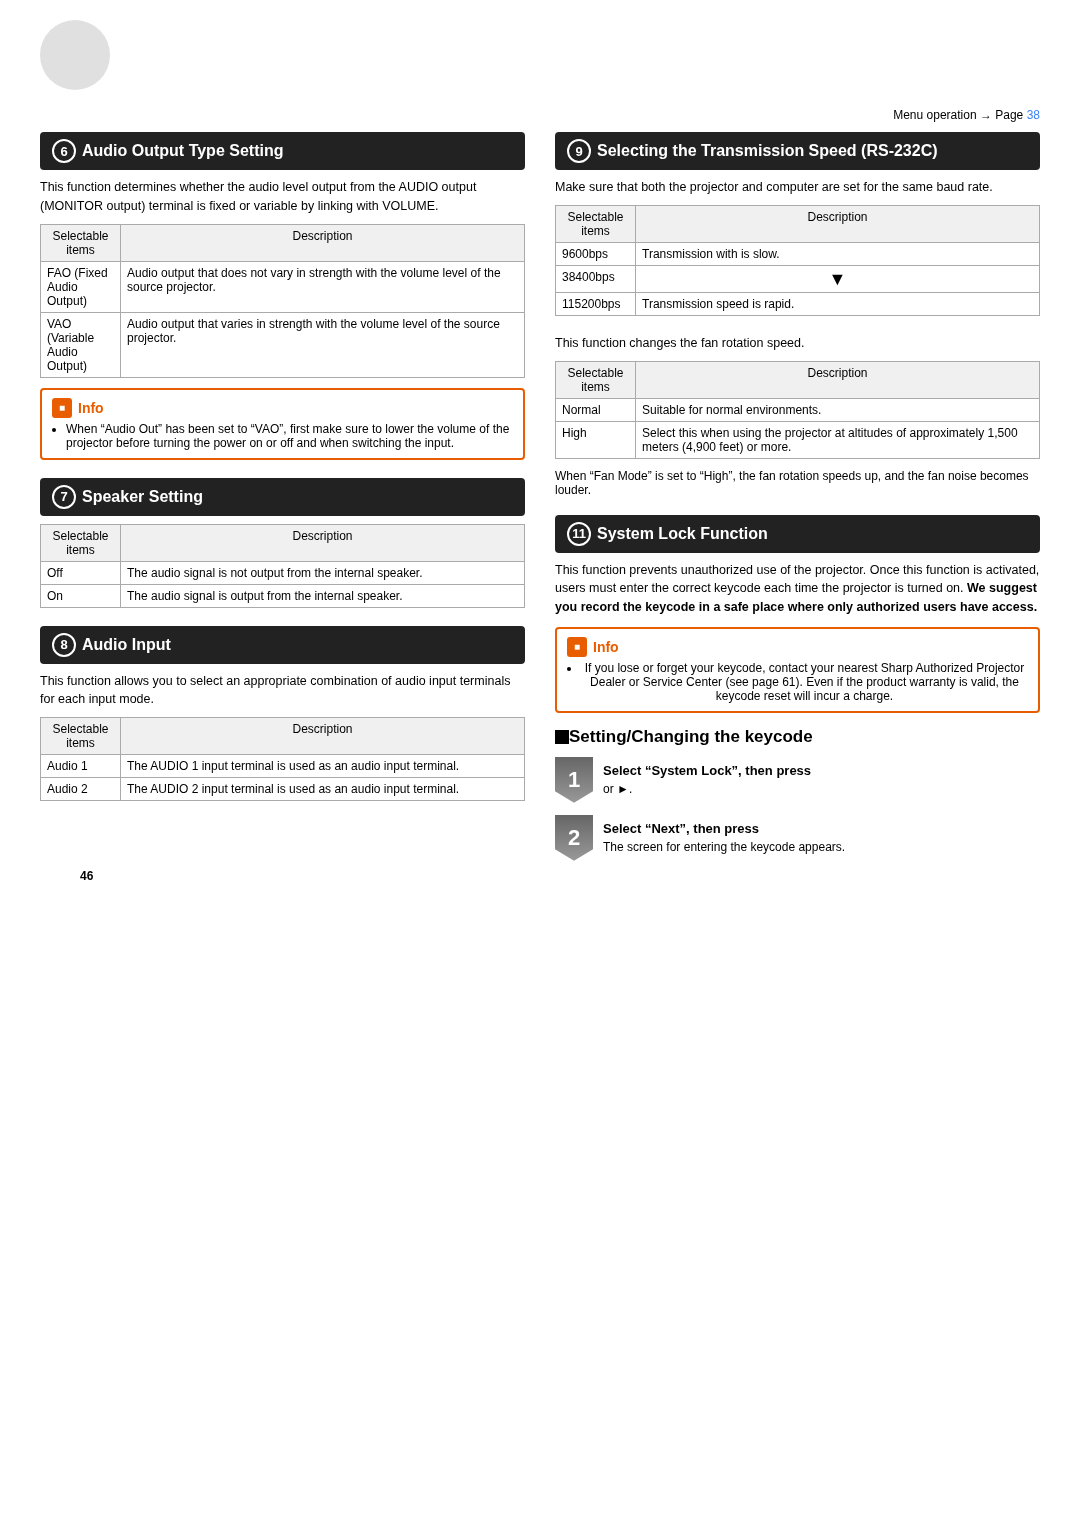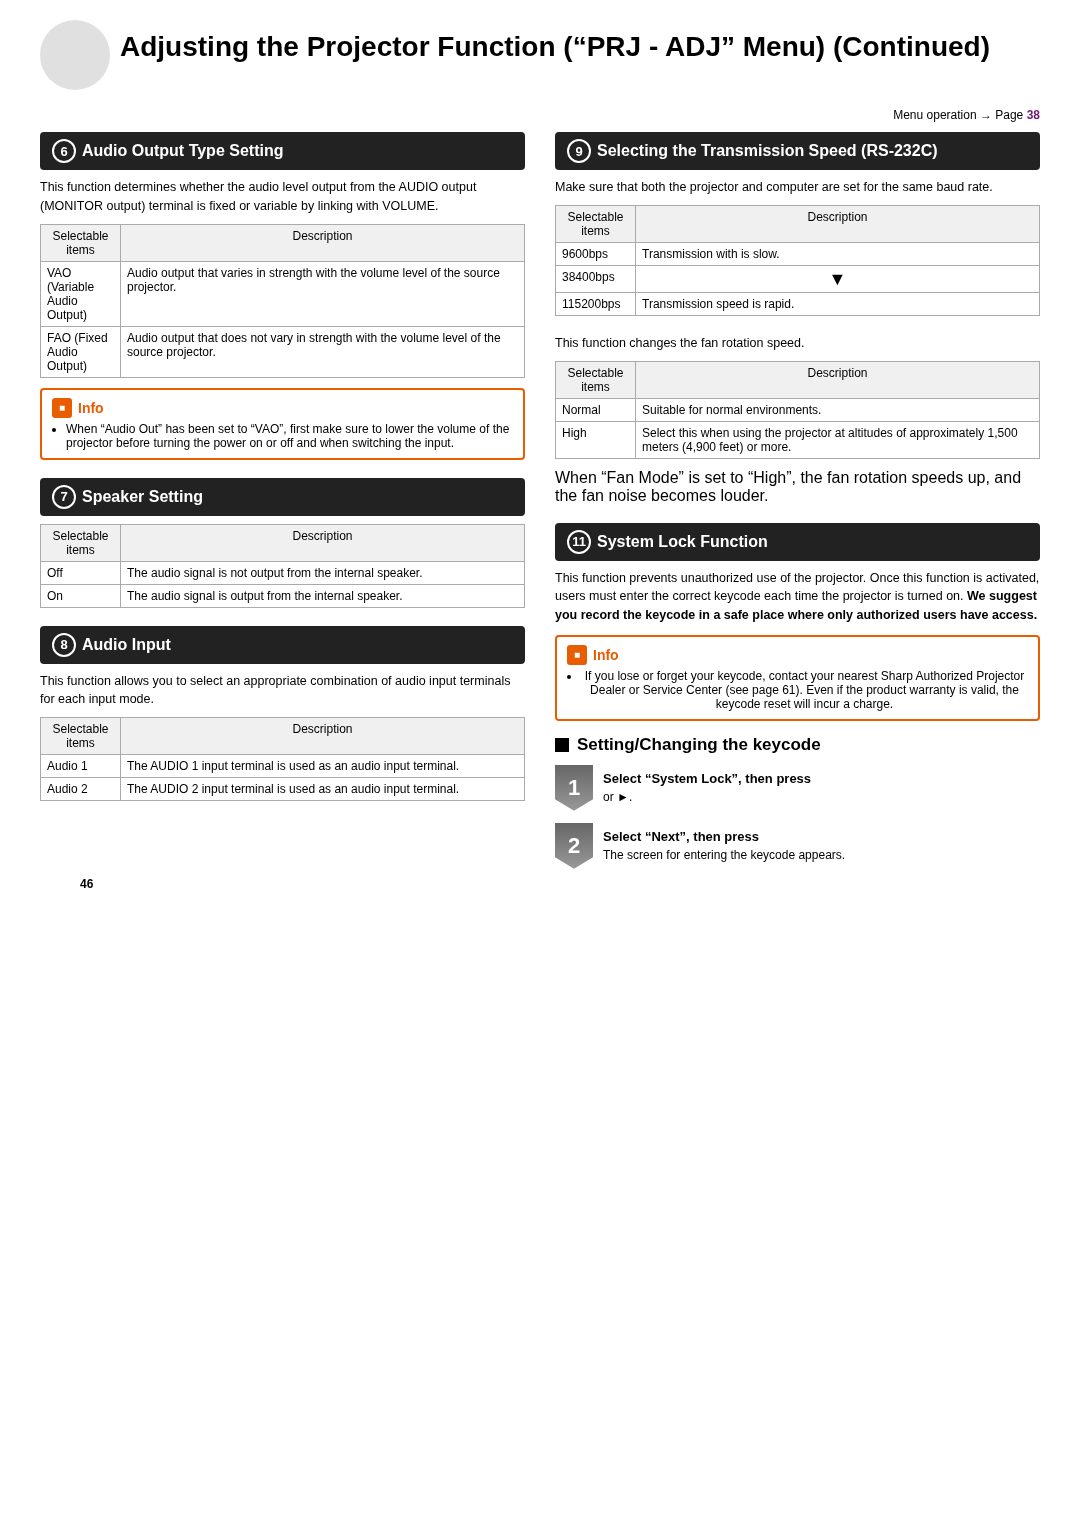--- a/index.html
+++ b/index.html
@@ -136,38 +136,37 @@
     }
 
     
     .menu-op {
       text-align: right;
       font-size: 12px;
       margin-bottom: 10px;
       color: #000;
     }
     .menu-op a {
-      color: #701a75;
-      font-weight: bold;
+      color: #3b82f6;
+      font-weight: normal;
       text-decoration: none;
     }
 
     
     .section-block {
       margin-bottom: 18px;
     }
 
     
     .keycode-section {
       margin-top: 14px;
     }
     .keycode-title {
       display: flex;
       align-items: center;
-      gap: 8px;
       font-size: 17px;
       font-weight: bold;
       margin-bottom: 10px;
     }
     .black-square {
       width: 14px;
       height: 14px;
       background: #000;
       flex-shrink: 0;
     }
@@ -208,38 +207,37 @@
     .page-number {
       position: absolute;
       bottom: 30px;
       left: 40px;
       font-size: 12px;
       font-weight: bold;
     }
 
     
     .fan-note {
-      font-size: 16px;
+      font-size: 12px;
       margin-bottom: 10px;
     }
 
     
     .down-arrow {
       text-align: center;
       font-size: 18px;
       font-weight: bold;
       line-height: 1;
     }
   </style>
 </head>
 <body>
 
 <div class="page-header">
   <div class="page-header-circle"></div>
-  <h1 class="page-title">Adjusting the Projector Function (“PRJ - ADJ” Menu) (Continued)</h1>
 </div>
 
 <div class="menu-op">
   <span>Menu operation → Page</span>
   <a>38</a>
 </div>
 
 <div class="two-col">
 
   <div class="col-left">
@@ -252,26 +250,26 @@
       <p class="body-text">This function determines whether the audio level output from the AUDIO output (MONITOR output) terminal is fixed or variable by linking with VOLUME.</p>
       <table class="data-table">
         <thead>
           <tr>
             <th>Selectable items</th>
             <th>Description</th>
           </tr>
         </thead>
         <tbody id="audio-output-tbody">
             <tr>
+              <td>FAO (Fixed Audio Output)</td>
+              <td>Audio output that does not vary in strength with the volume level of the source projector.</td>
+            </tr>
+            <tr>
               <td>VAO (Variable Audio Output)</td>
               <td>Audio output that varies in strength with the volume level of the source projector.</td>
-            </tr>
-            <tr>
-              <td>FAO (Fixed Audio Output)</td>
-              <td>Audio output that does not vary in strength with the volume level of the source projector.</td>
             </tr>
           </tbody>
       </table>
 
       <div class="info-box">
         <div class="info-box-title">
           <span class="info-icon">■</span>
           <span>Info</span>
         </div>
         <ul style="list-style:disc;padding-left:14px;font-size:12px;" id="audio-output-info-list">

